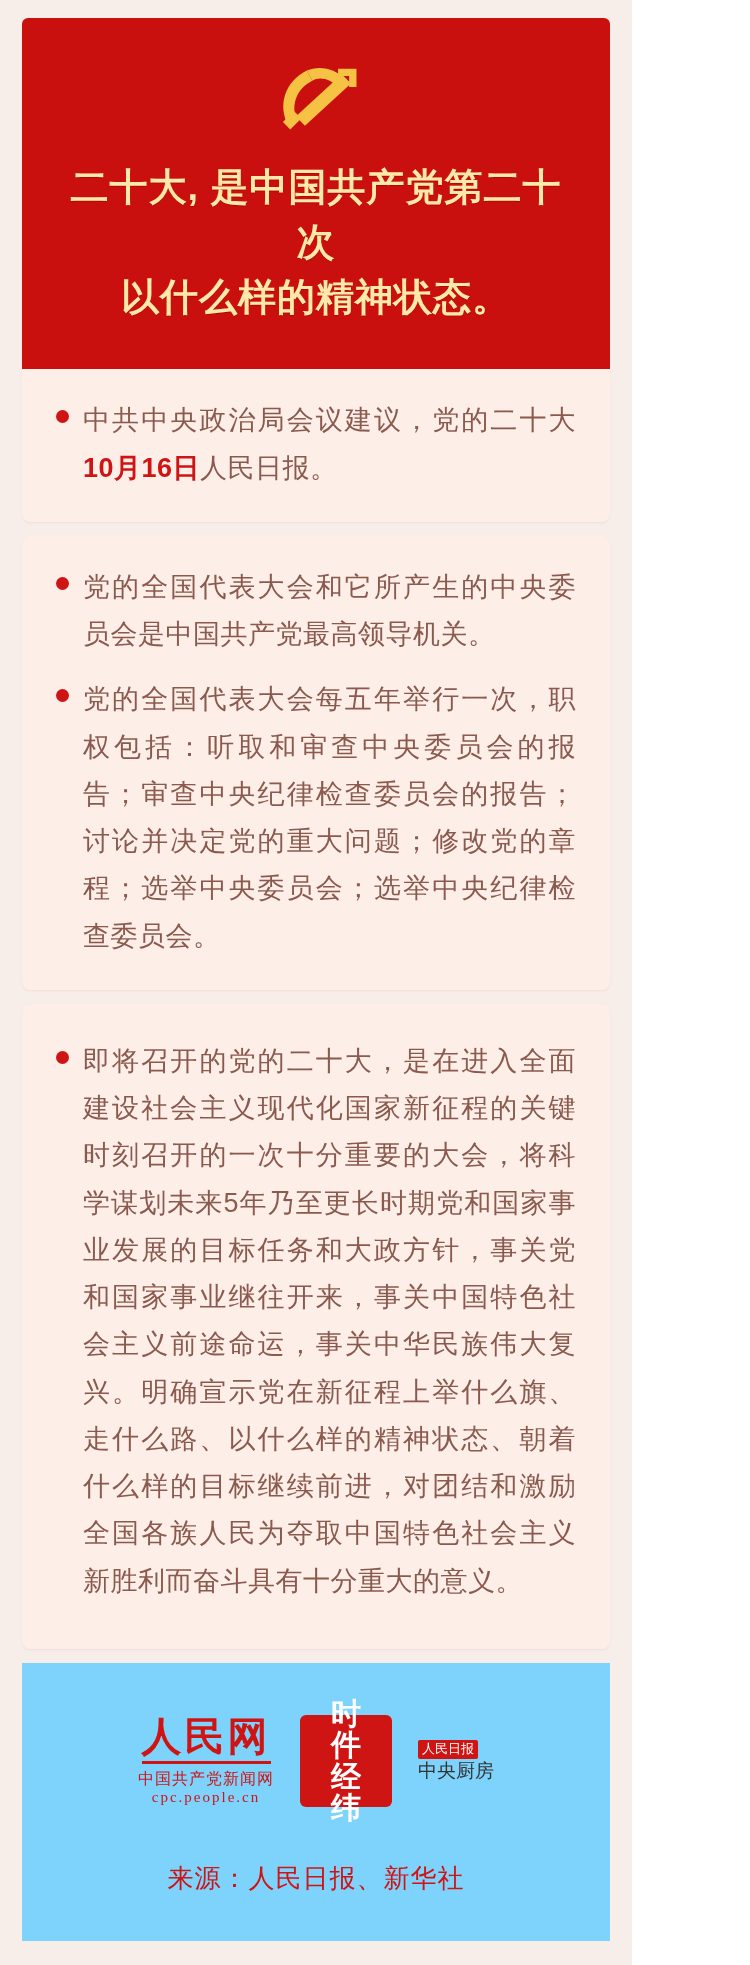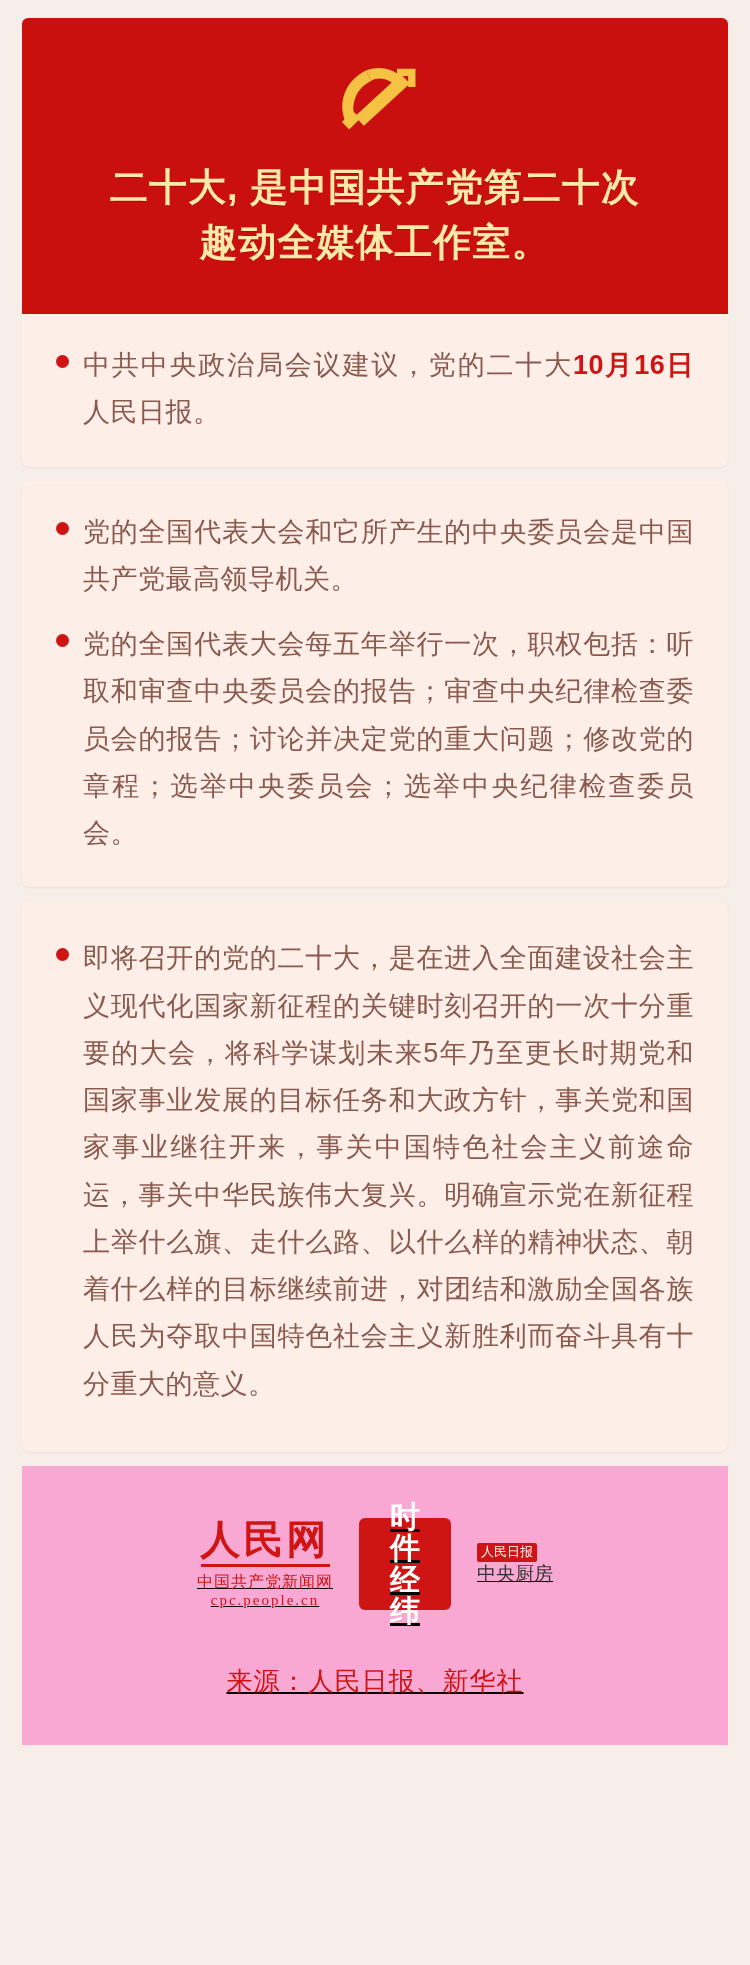--- a/index.html
+++ b/index.html
@@ -5,21 +5,21 @@
   html, body {
     margin: 0;
     padding: 0;
     background: #ffffff;
   }
   body {
     font-family: "Liberation Sans", "DejaVu Sans", sans-serif;
   }
   .page {
     position: relative;
-    width: 750px;
+    width: 632px;
     min-height: 1965px;
     background: #f7eee9;
     box-sizing: border-box;
     padding: 18px 22px 0 22px;
     overflow: hidden;
   }
   
   .banner {
     position: relative;
     background: #c9100e;
@@ -82,24 +82,23 @@
     letter-spacing: .5px;
     text-align: justify;
     margin: 0;
   }
   .hl {
     color: #cf1414;
     font-weight: bold;
   }
   
   .footer {
-    background: #f9a8d4;
+    background: #7dd3fc;
     padding: 52px 0 36px 0;
     text-align: center;
-    text-decoration: underline;
   }
   .logos {
     display: flex;
     align-items: center;
     justify-content: center;
     gap: 26px;
     margin-bottom: 44px;
   }
   .logo-people {
     text-align: center;
@@ -181,21 +180,21 @@
       <g fill="#f5c243">
         <path d="M30 78 C18 56 26 30 50 18 L56 29 C38 38 32 57 40 74 Z"></path>
         <path d="M50 18 C64 12 82 16 92 28 L84 36 C76 27 64 24 56 29 Z"></path>
         <path d="M24 74 L36 62 L44 70 L32 82 Z"></path>
         <path d="M38 68 L88 22 L98 32 L48 78 Z"></path>
         <path d="M84 16 L104 16 L104 36 L96 36 L96 24 L84 24 Z"></path>
       </g>
     </svg>
     <h1 class="banner-title">
       <span>二十大, 是中国共产党第二十次</span><br>
-      <span>趣动全媒体工作室。</span>
+      <span>以什么样的精神状态。</span>
     </h1>
   </div>
 
   <div class="cards">
 
     <div class="card">
       <div class="bullet-item">
         <span class="dot"></span>
         <p class="para"><span>中共中央政治局会议建议，党的二十大</span><span class="hl">10月16日</span><span>人民日报。</span></p>
       </div>

